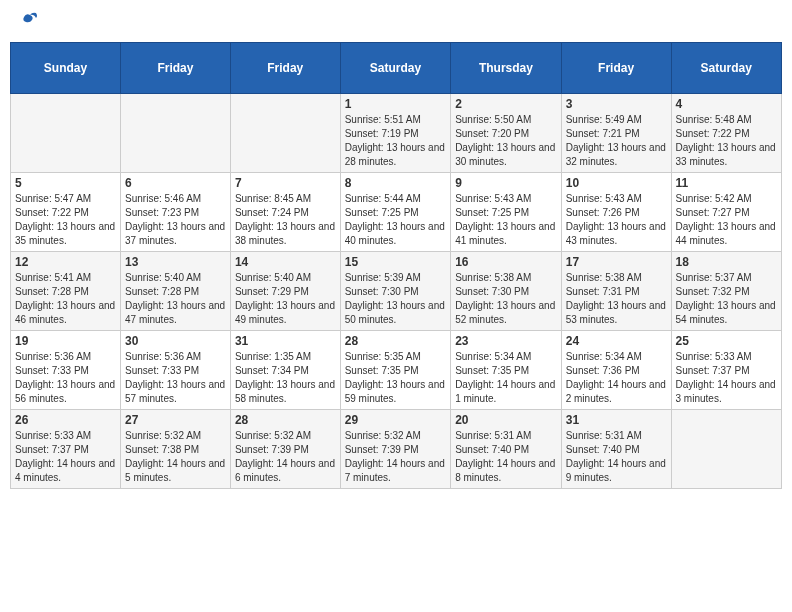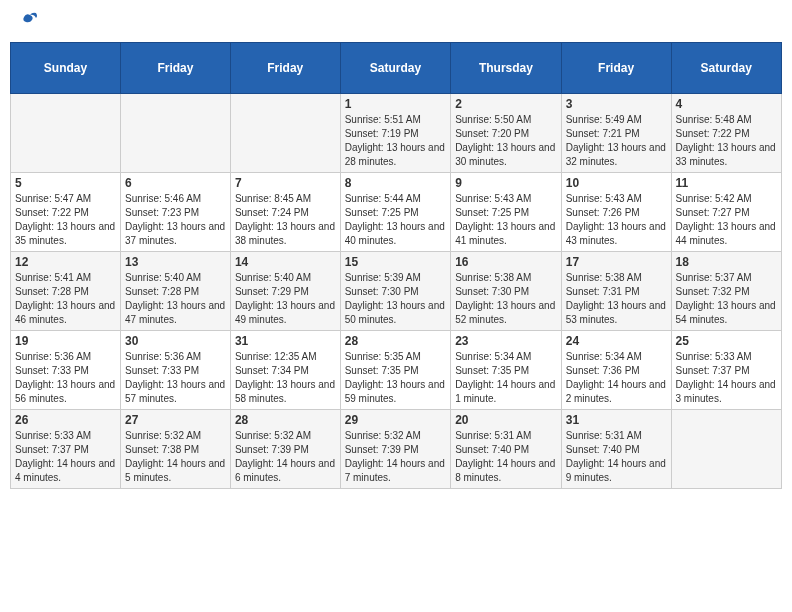--- a/index.html
+++ b/index.html
@@ -273,21 +273,21 @@
         </td>
         <td>
           <span class="day-num">30</span>
           <div class="day-info">Sunrise: 5:36 AM
 Sunset: 7:33 PM
 Daylight: 13 hours
 and 57 minutes.</div>
         </td>
         <td>
           <span class="day-num">31</span>
-          <div class="day-info">Sunrise: 12:35 AM
+          <div class="day-info">Sunrise: 1:35 AM
 Sunset: 7:34 PM
 Daylight: 13 hours
 and 58 minutes.</div>
         </td>
         <td>
           <span class="day-num">28</span>
           <div class="day-info">Sunrise: 5:35 AM
 Sunset: 7:35 PM
 Daylight: 13 hours
 and 59 minutes.</div>

